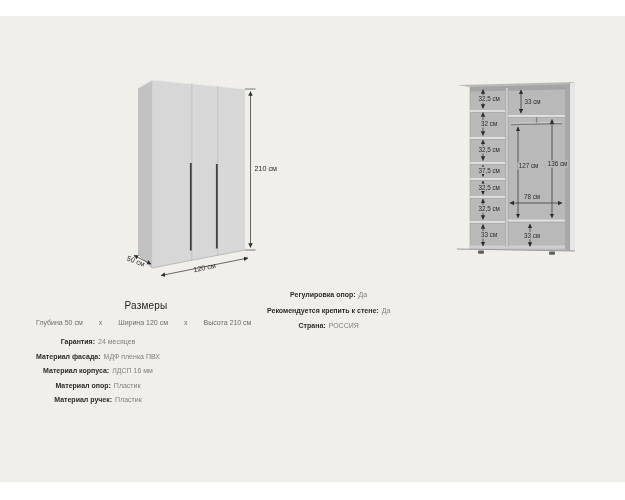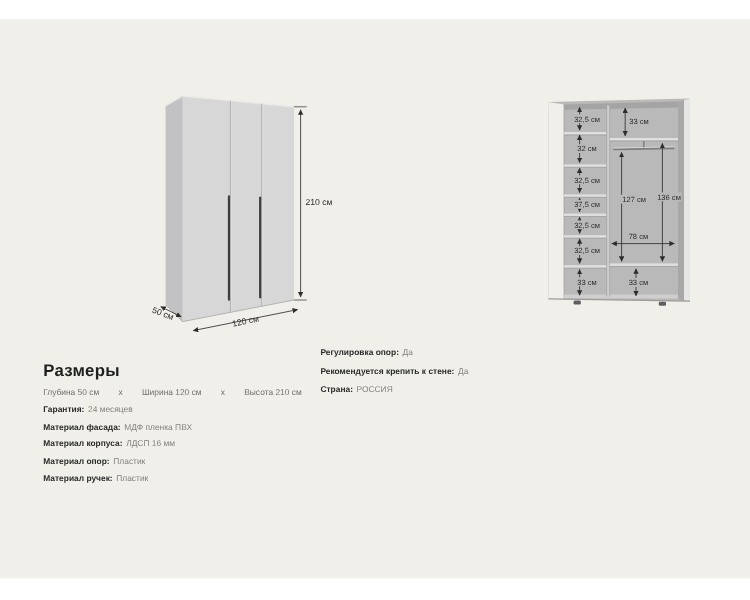--- a/index.html
+++ b/index.html
@@ -1,27 +1,27 @@
 <!DOCTYPE html>
 <html><head>
 <meta charset="utf-8">
 <style>
   html,body{margin:0;padding:0;}
   body{width:625px;height:500px;background:#ffffff;font-family:"Liberation Sans",sans-serif;}
-  .stage{position:relative;width:625px;height:500px;overflow:hidden;}
+  .stage{position:relative;width:625px;height:500px;overflow:hidden;text-align:center;}
   .bg{position:absolute;left:0;top:16px;width:625px;height:466px;background:#f0efe9;}
   .diagram{position:absolute;}
   #front-view{left:118px;top:70px;width:165px;height:220px;}
   #interior-view{left:448px;top:76px;width:135px;height:185px;}
   svg{display:block;}
   svg text{font-family:"Liberation Sans",sans-serif;fill:#2d2d2d;}
   .dim-label{font-size:6.3px;}
   .dim-label-lg{font-size:7.2px;}
   .dims-block{position:absolute;left:36px;top:300px;width:220px;}
-  .dims-title{font-size:14px;font-weight:bold;color:#1f1f1f;margin-bottom:8px;letter-spacing:.2px;}
+  .dims-title{font-size:10px;font-weight:normal;color:#1f1f1f;margin-bottom:8px;letter-spacing:.2px;}
   .dims-row{display:flex;gap:16px;font-size:7px;color:#6f6f6b;}
   .specs-left{position:absolute;left:36px;top:338px;}
   .specs-right{position:absolute;left:267px;top:291px;}
   .spec-row{font-size:7px;margin-bottom:7.5px;white-space:nowrap;}
   .specs-right .spec-row{margin-bottom:8.5px;}
   .spec-label{font-weight:bold;color:#2b2b2b;}
   .spec-value{color:#82827e;margin-left:3px;}
 </style>
 </head>
 <body>

